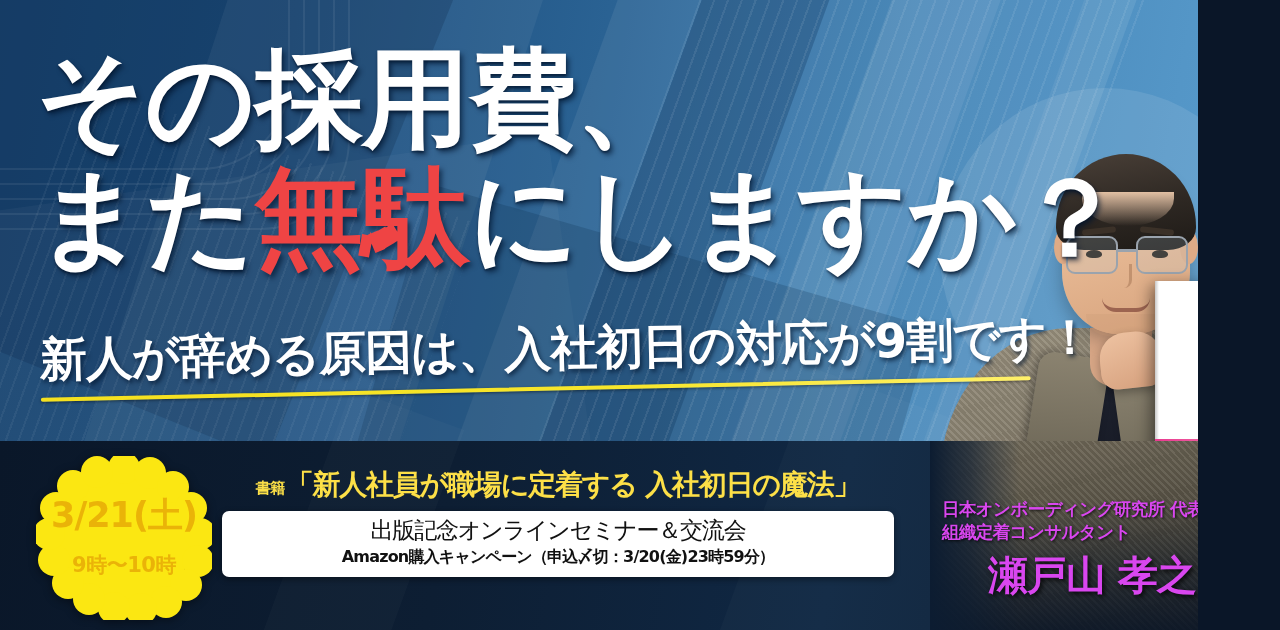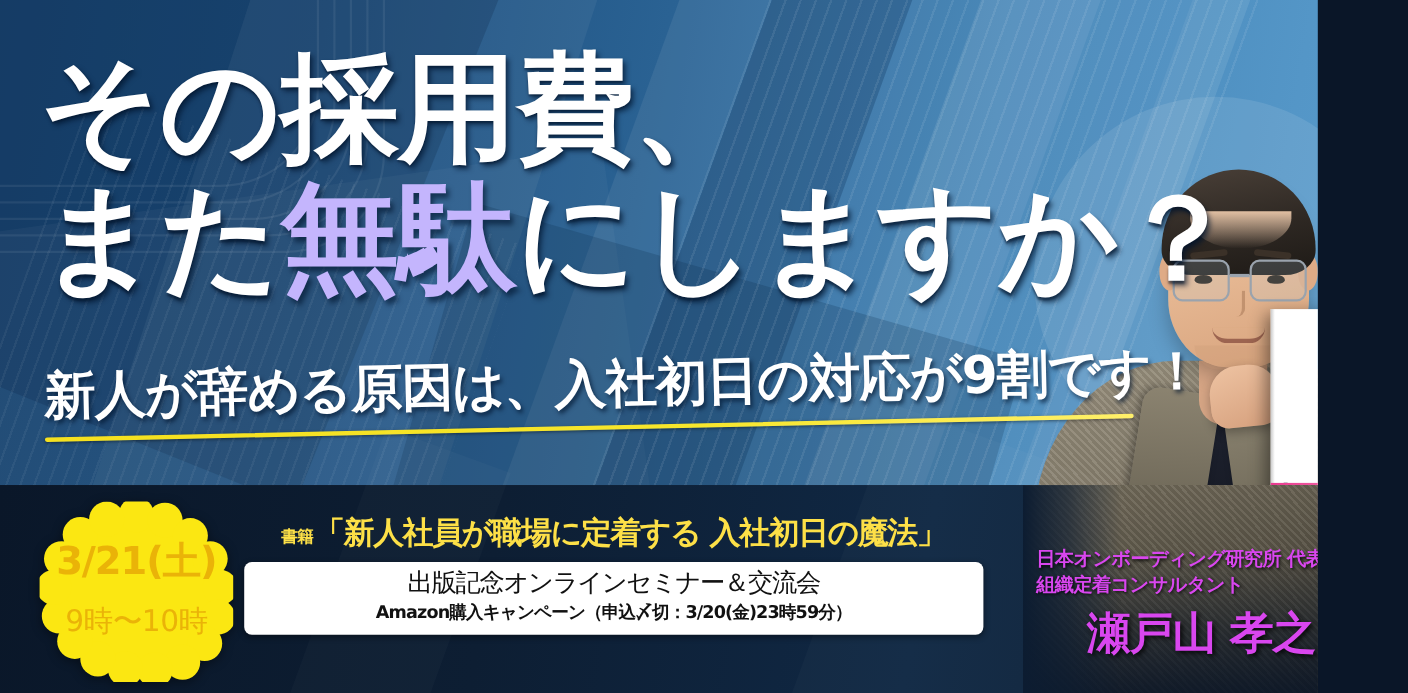--- a/index.html
+++ b/index.html
@@ -60,21 +60,21 @@
   .c5{ left:-390px; top:-310px; width:740px; height:540px; }
 
   
   .headline{ position:absolute; left:36px; top:42px; width:1000px; z-index:6; }
   .hl-line{
     font-size:108px; line-height:1.05; font-weight:900; color:#ffffff;
     letter-spacing:-1px; white-space:nowrap;
     text-shadow: 3px 4px 5px rgba(0,20,45,.60), 0 2px 2px rgba(0,15,35,.5);
   }
   .hl-line2{ margin-top:6px; }
-  .hl-em{ color:#c4b5fd; text-shadow:3px 4px 5px rgba(0,20,45,.60);margin-top:12px; }
+  .hl-em{ color:#ef4444; text-shadow:3px 4px 5px rgba(0,20,45,.60);margin-top:12px; }
 
   
   .subwrap{ position:absolute; left:40px; top:318px; width:990px; z-index:6;
             transform:rotate(-1.25deg); }
   .subhead{
     font-size:47px; font-weight:800; color:#ffffff; white-space:nowrap;
     letter-spacing:-1px; text-align:right; padding-right:6px;
     text-shadow:2px 3px 4px rgba(0,20,45,.65);
   }
   .sub-underline{
@@ -223,21 +223,21 @@
   .badge{
     position:absolute; left:36px; top:456px; width:176px; height:164px; z-index:11;
   }
   .badge svg{ position:absolute; left:0; top:0; filter:drop-shadow(0 2px 5px rgba(0,0,0,.45)); }
   .badge-txt{
     position:absolute; left:0; top:0; width:176px; height:164px;
     display:flex; flex-direction:column; align-items:center; justify-content:center;
     color:#eab308;
   }
   .badge-date{ font-size:35px; font-weight:900; line-height:1; letter-spacing:-1px; }
-  .badge-time{ font-size:27px; font-weight:400; margin-top:18px; letter-spacing:-.5px; }
+  .badge-time{ font-size:21px; font-weight:700; margin-top:18px; letter-spacing:-.5px; }
 
   
   .center{ position:absolute; left:222px; top:466px; width:672px; z-index:11; }
   .bookline{
     display:flex; align-items:baseline; color:#fde047; white-space:nowrap;
     justify-content:center;
   }
   .bookline .kw{ font-size:15px; font-weight:900; letter-spacing:-.5px; margin-right:1px;
                  position:relative; top:-1px; }
   .bookline .ttl{ font-size:28px; font-weight:900; letter-spacing:-1.2px; }

